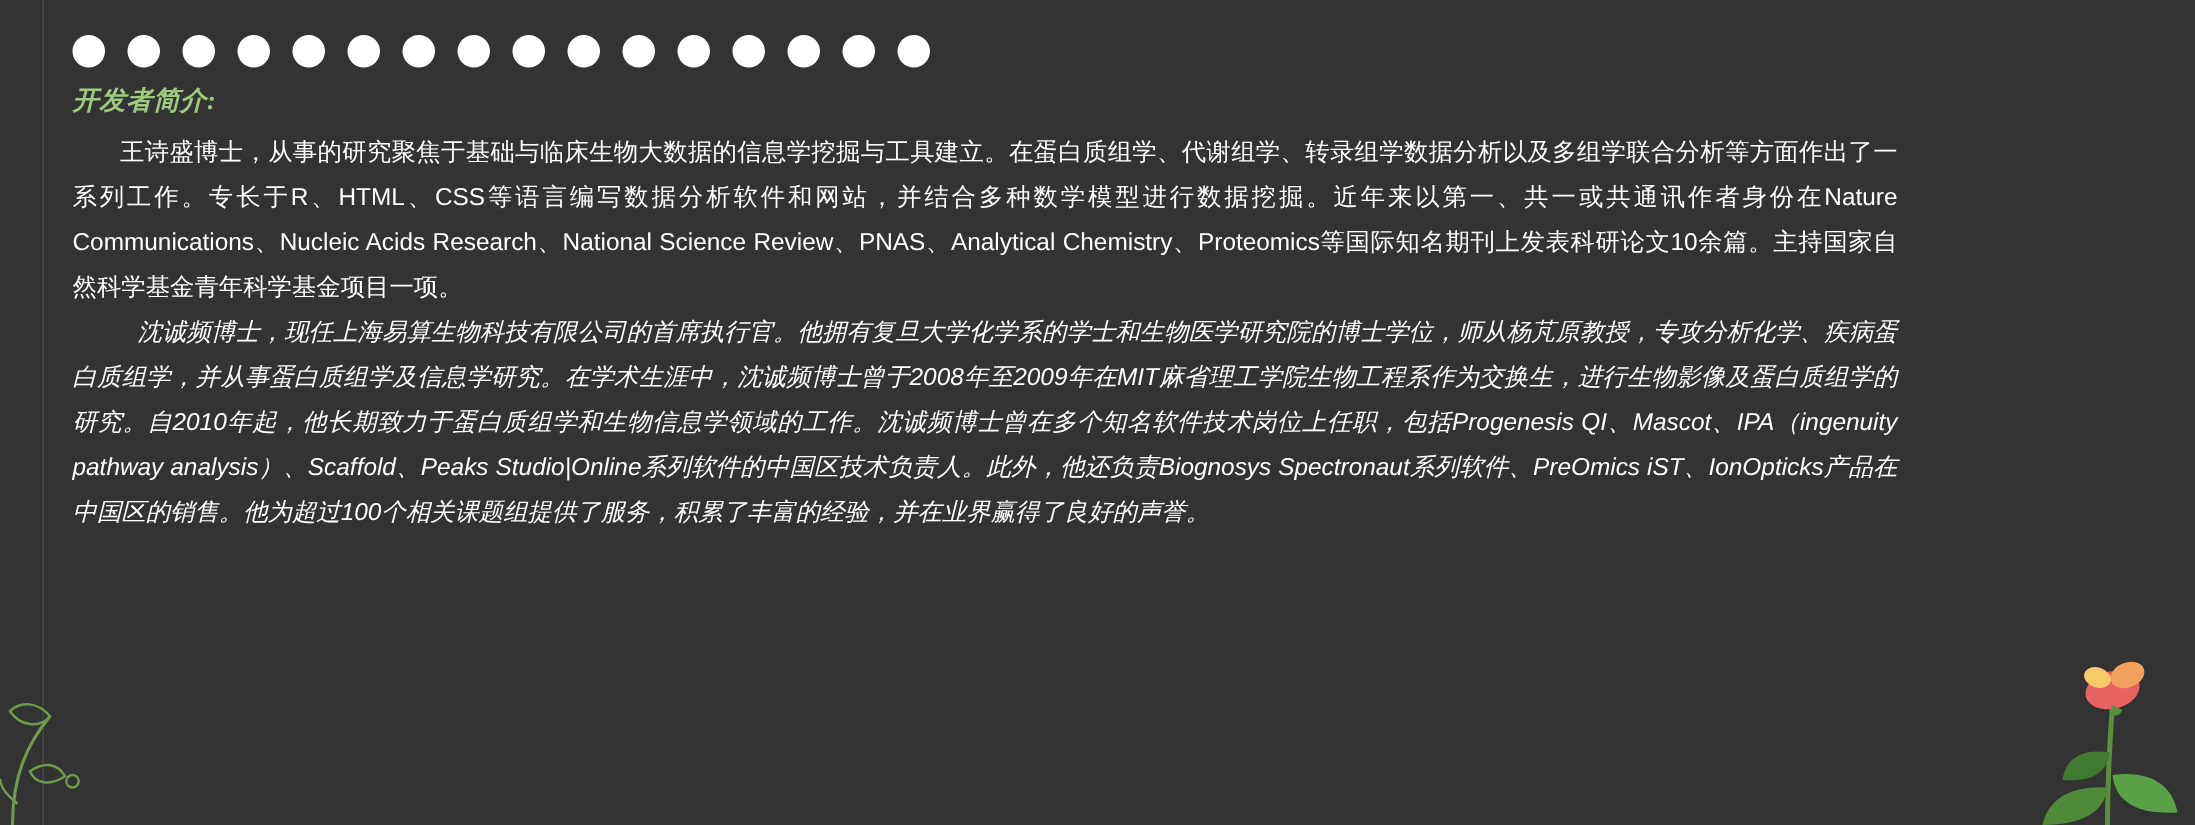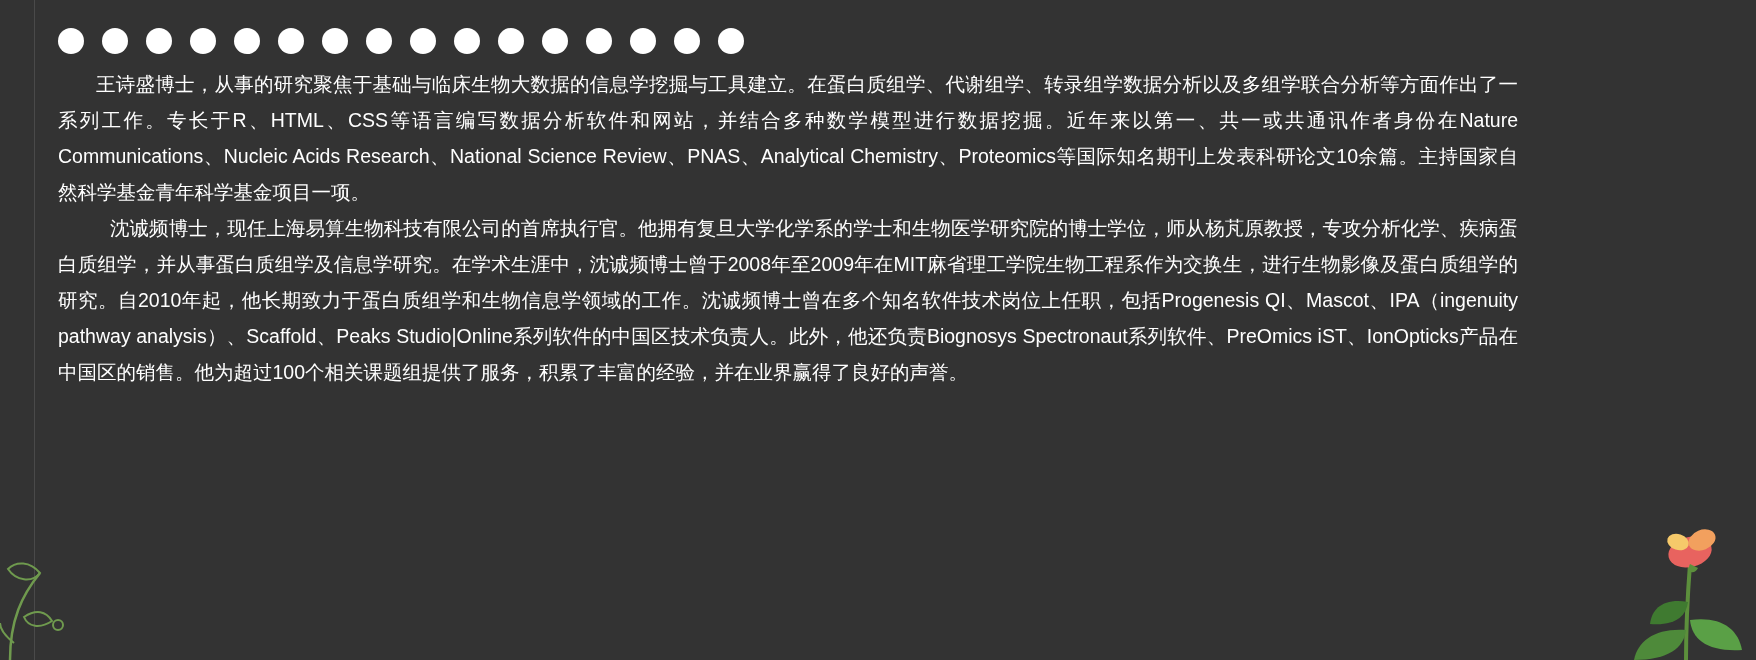--- a/index.html
+++ b/index.html
@@ -63,21 +63,21 @@
   }
   .para {
     font-size: 19.5px;
     line-height: 36px;
     color: #ffffff;
     text-align: justify;
     text-justify: inter-ideograph;
     margin: 0;
   }
   .para.p1 { text-indent: 38px; }
-  .para.p2 { text-indent: 52px; }
+  .para.p2 { text-indent: 52px; font-style: italic; }
 
   
   .plant-left {
     position: absolute;
     left: 0;
     bottom: 0;
     width: 120px;
     height: 135px;
     pointer-events: none;
   }
@@ -111,20 +111,21 @@
     <span class="dot"></span>
     <span class="dot"></span>
     <span class="dot"></span>
     <span class="dot"></span>
     <span class="dot"></span>
     <span class="dot"></span>
     <span class="dot"></span>
   </div>
 
   <div class="content">
+    <h2 class="section-head">开发者简介:</h2>
     <p class="para p1">王诗盛博士，从事的研究聚焦于基础与临床生物大数据的信息学挖掘与工具建立。在蛋白质组学、代谢组学、转录组学数据分析以及多组学联合分析等方面作出了一系列工作。专长于R、HTML、CSS等语言编写数据分析软件和网站，并结合多种数学模型进行数据挖掘。近年来以第一、共一或共通讯作者身份在Nature Communications、Nucleic Acids Research、National Science Review、PNAS、Analytical Chemistry、Proteomics等国际知名期刊上发表科研论文10余篇。主持国家自然科学基金青年科学基金项目一项。</p>
 
     <p class="para p2">沈诚频博士，现任上海易算生物科技有限公司的首席执行官。他拥有复旦大学化学系的学士和生物医学研究院的博士学位，师从杨芃原教授，专攻分析化学、疾病蛋白质组学，并从事蛋白质组学及信息学研究。在学术生涯中，沈诚频博士曾于2008年至2009年在MIT麻省理工学院生物工程系作为交换生，进行生物影像及蛋白质组学的研究。自2010年起，他长期致力于蛋白质组学和生物信息学领域的工作。沈诚频博士曾在多个知名软件技术岗位上任职，包括Progenesis QI、Mascot、IPA（ingenuity pathway analysis）、Scaffold、Peaks Studio|Online系列软件的中国区技术负责人。此外，他还负责Biognosys Spectronaut系列软件、PreOmics iST、IonOpticks产品在中国区的销售。他为超过100个相关课题组提供了服务，积累了丰富的经验，并在业界赢得了良好的声誉。</p>
   </div>
 
   <svg class="plant-left" viewBox="0 0 120 135">
     <path d="M10 135 C 10 95, 22 70, 40 48" stroke="#6f9a4e" stroke-width="2.5" fill="none"></path>
     <path d="M40 48 C 30 36, 16 36, 8 44 C 16 56, 32 58, 40 48 Z" fill="none" stroke="#6f9a4e" stroke-width="2"></path>
     <path d="M24 92 C 36 84, 46 86, 52 96 C 40 104, 28 102, 24 92 Z" fill="none" stroke="#6f9a4e" stroke-width="2"></path>
     <circle cx="58" cy="100" r="5" fill="none" stroke="#6f9a4e" stroke-width="2"></circle>

